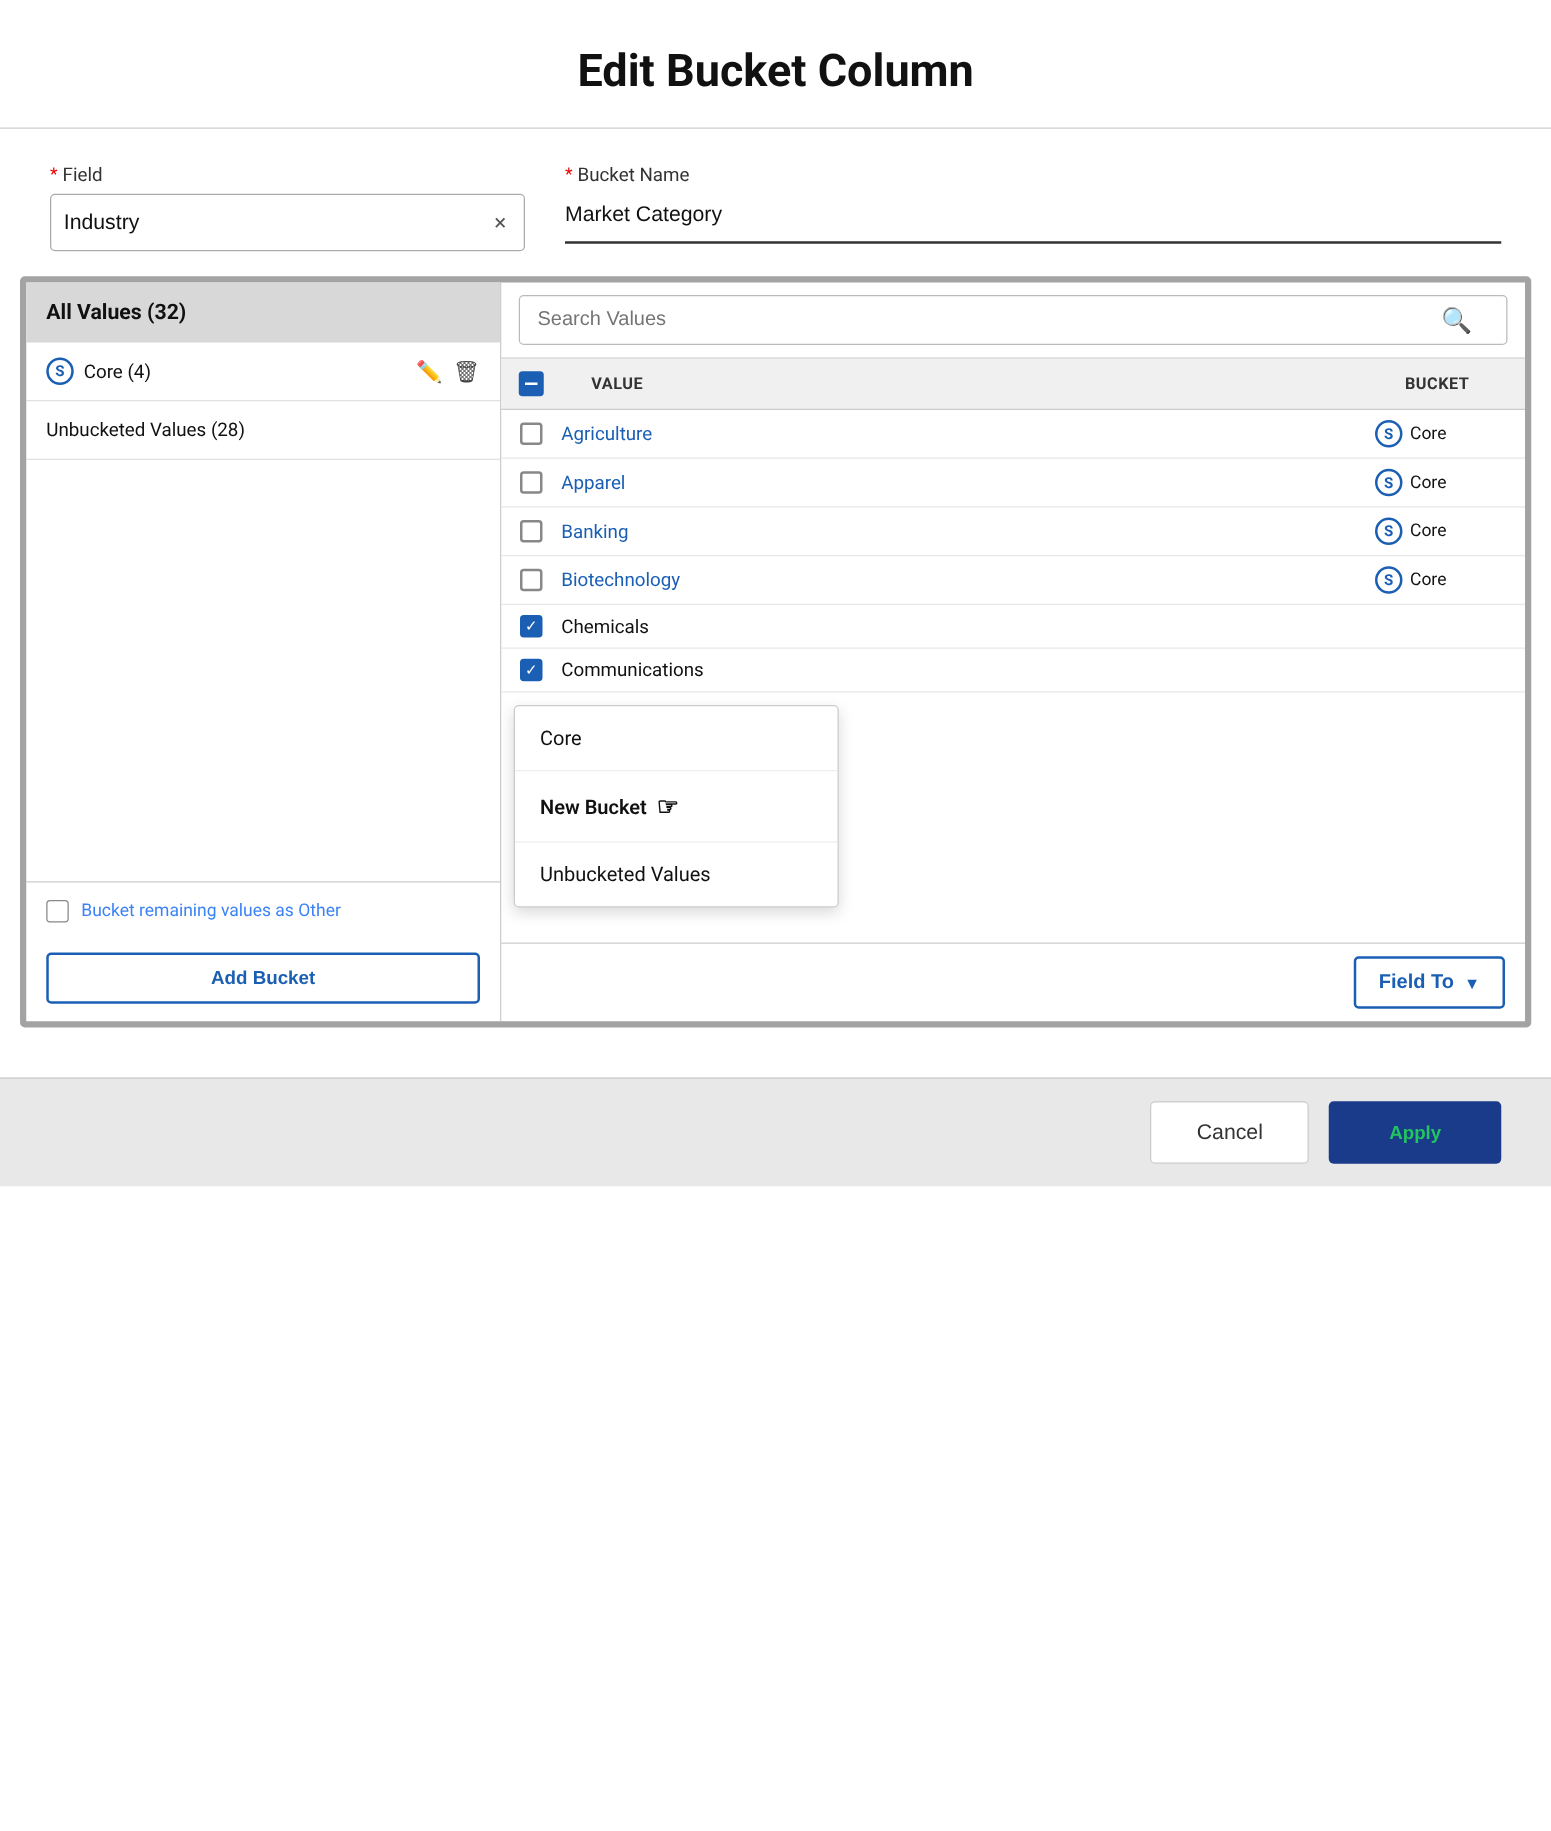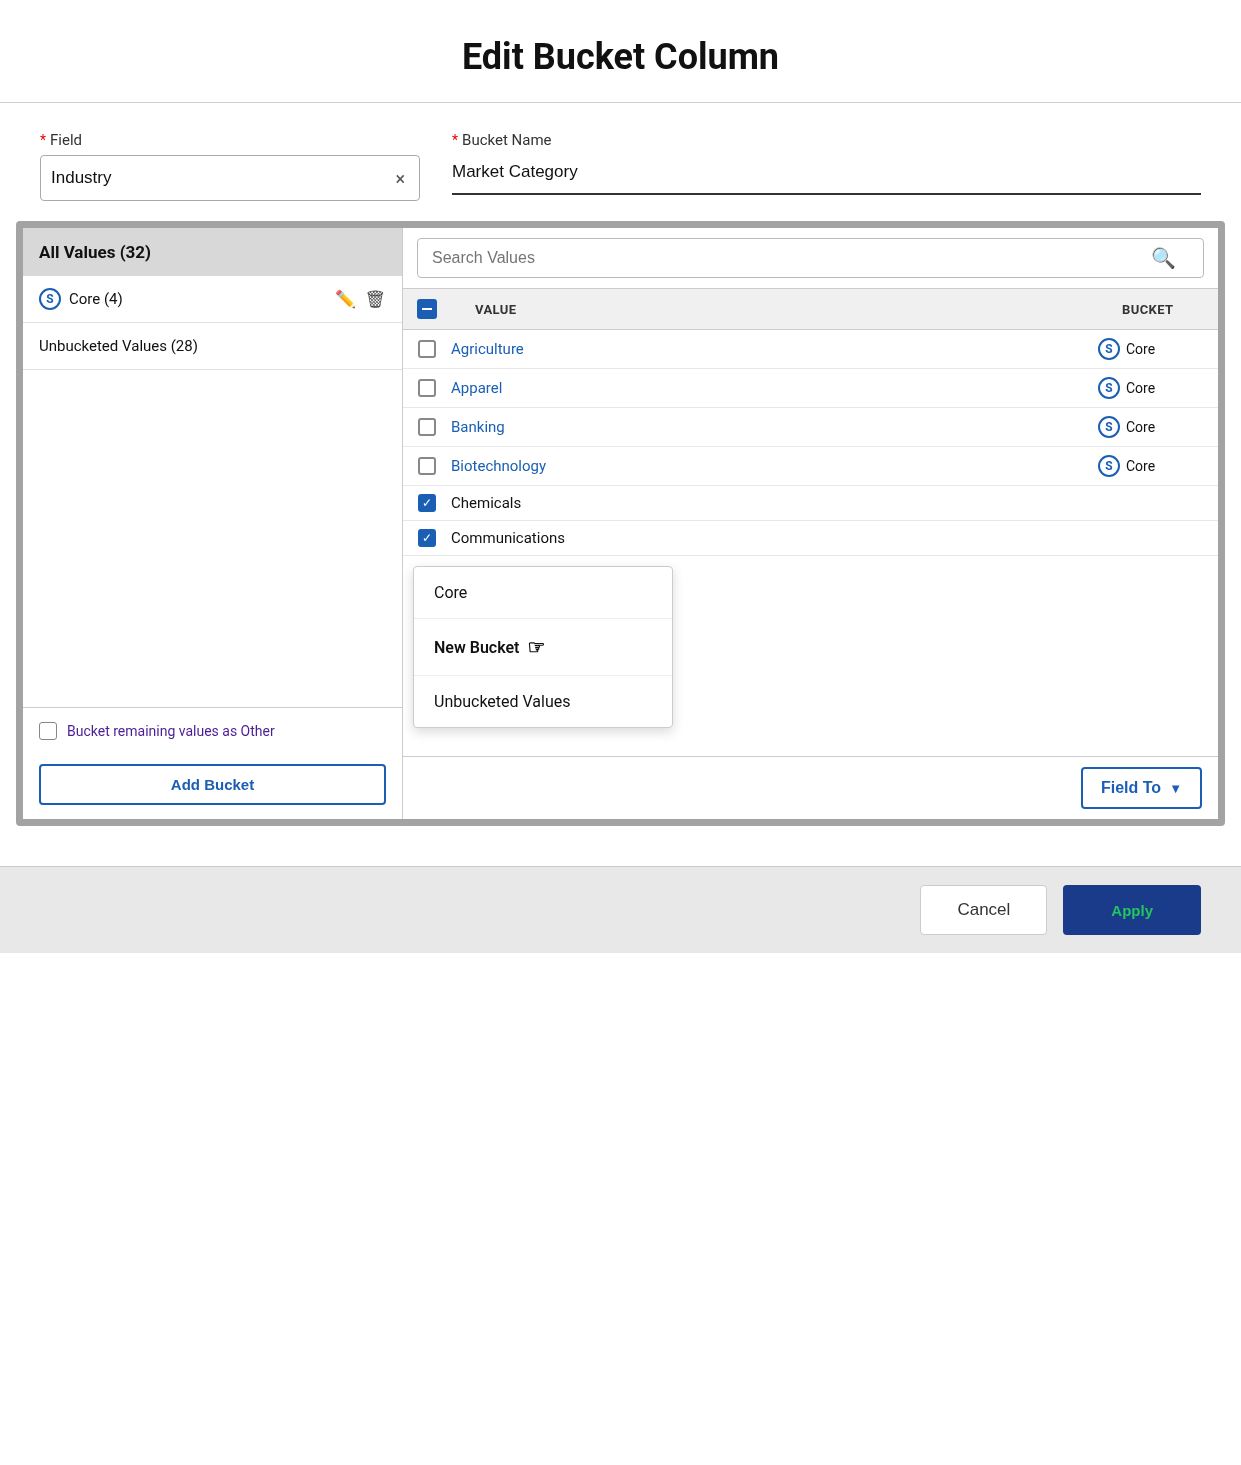--- a/index.html
+++ b/index.html
@@ -72,21 +72,21 @@
       border-radius: 0;
       padding: 0 0 4px;
       height: 40px;
     }
     .bucket-name-wrap input {
       font-size: 17px;
     }
 
     .main-content {
       margin: 0 16px;
-      border: 7px solid #a3a3a3;
+      border: 5px solid #a3a3a3;
       border-radius: 4px;
       display: flex;
       overflow: visible;
       position: relative;
     }
 
     
     .left-panel {
       width: 380px;
       flex-shrink: 0;
@@ -148,21 +148,21 @@
     }
     .bucket-other-checkbox {
       width: 18px;
       height: 18px;
       border: 1px solid #888;
       border-radius: 3px;
       cursor: pointer;
     }
     .bucket-other-label {
       font-size: 14px;
-      color: #4c1d95;
+      color: #3b82f6;
     }
     .add-bucket-btn {
       margin: 10px 16px 14px;
       padding: 10px 20px;
       border: 2px solid #1a5fb4;
       border-radius: 4px;
       background: #fff;
       color: #1a5fb4;
       font-size: 15px;
       font-weight: 600;

